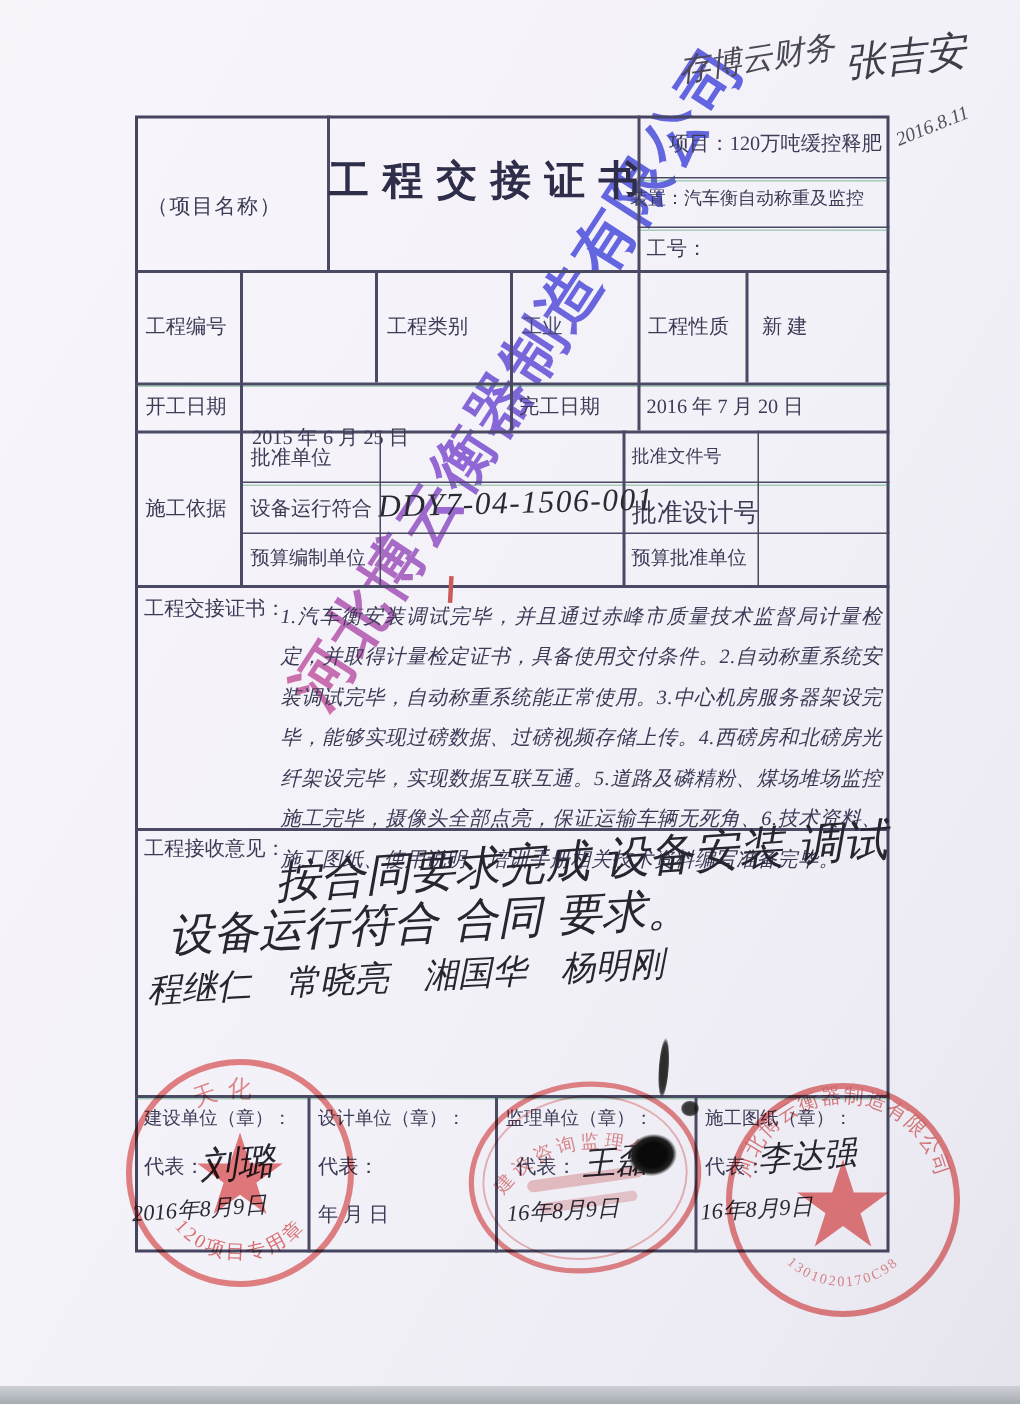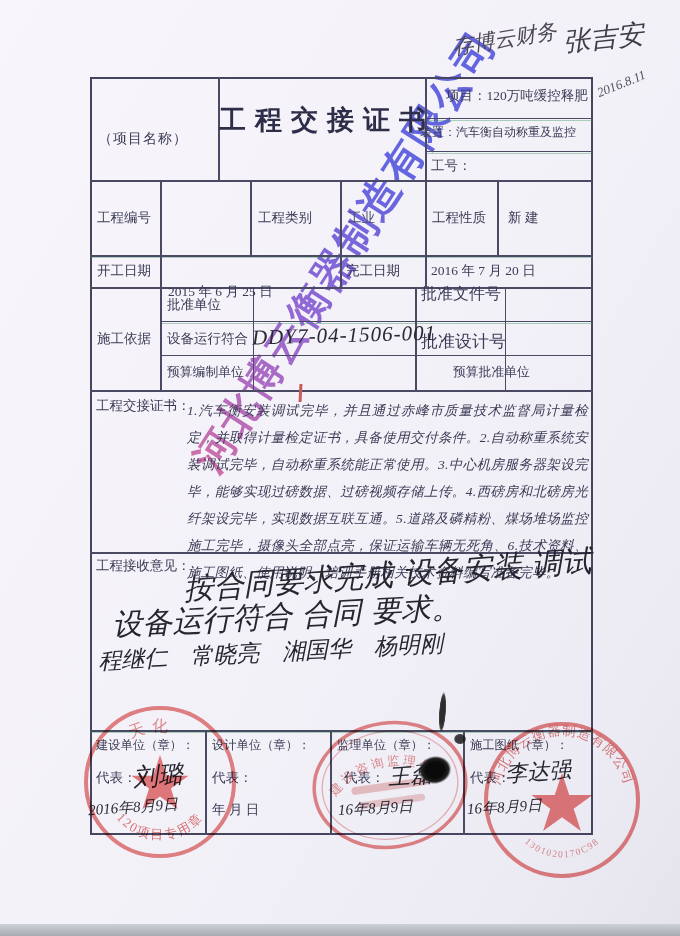--- a/index.html
+++ b/index.html
@@ -84,25 +84,25 @@
   <div class="cell" style="left:432px;top:210px;">工程性质</div>
   <div class="cell" style="left:508px;top:210px;">新 建</div>
 
   <div class="cell" style="left:97px;top:263px;">开工日期</div>
   <div class="cell" style="left:168px;top:263px;margin-top:21px;">2015 年 6 月 25 日</div>
   <div class="cell" style="left:346px;top:263px;">完工日期</div>
   <div class="cell" style="left:431px;top:263px;">2016 年 7 月 20 日</div>
 
   <div class="cell" style="left:97px;top:331px;">施工依据</div>
   <div class="cell" style="left:167px;top:297px;">批准单位</div>
-  <div class="cell" style="left:421px;top:284px;font-size:16px;">批准文件号</div>
+  <div class="cell" style="left:421px;top:297px;font-size:12px;">批准文件号</div>
   <div class="cell" style="left:167px;top:331px;">设备运行符合</div>
   <div class="cell" style="left:421px;top:331px;font-size:17px;">批准设计号</div>
   <div class="cell" style="left:167px;top:365px;font-size:12.8px;">预算编制单位</div>
-  <div class="cell" style="left:421px;top:365px;font-size:12.8px;margin-left:32px;">预算批准单位</div>
+  <div class="cell" style="left:421px;top:365px;font-size:12.8px;">预算批准单位</div>
   <div class="cell hwink" style="left:252px;top:322px;font-size:21px;transform:rotate(-1.5deg);letter-spacing:1px;">DDY7-04-1506-001</div>
 
   <div class="cell" style="left:96px;top:398px;">工程交接证书：</div>
   <div class="cell para" style="left:187px;top:397px;width:401px;height:152px;font-style:italic;">1.汽车衡安装调试完毕，并且通过赤峰市质量技术监督局计量检定，并取得计量检定证书，具备使用交付条件。2.自动称重系统安装调试完毕，自动称重系统能正常使用。3.中心机房服务器架设完毕，能够实现过磅数据、过磅视频存储上传。4.西磅房和北磅房光纤架设完毕，实现数据互联互通。5.道路及磷精粉、煤场堆场监控施工完毕，摄像头全部点亮，保证运输车辆无死角、6.技术资料、施工图纸、使用说明、培训手册相关技术资料编写准备完毕。</div>
   <div style="position:absolute;left:299px;top:384px;width:3px;height:18px;background:#cc5a5a;transform:rotate(3deg);"></div>
 
   <div class="cell" style="left:96px;top:558px;">工程接收意见：</div>
   <div class="cell hw" style="left:183px;top:556px;font-size:30px;transform:rotate(-4deg);">按合同要求完成 设备安装 调试</div>
   <div class="cell hw" style="left:112px;top:597px;font-size:30px;transform:rotate(-3deg);">设备运行符合 合同 要求。</div>
   <div class="cell hw" style="left:98px;top:638px;font-size:23px;transform:rotate(-3deg);">程继仁　常晓亮　湘国华　杨明刚</div>

